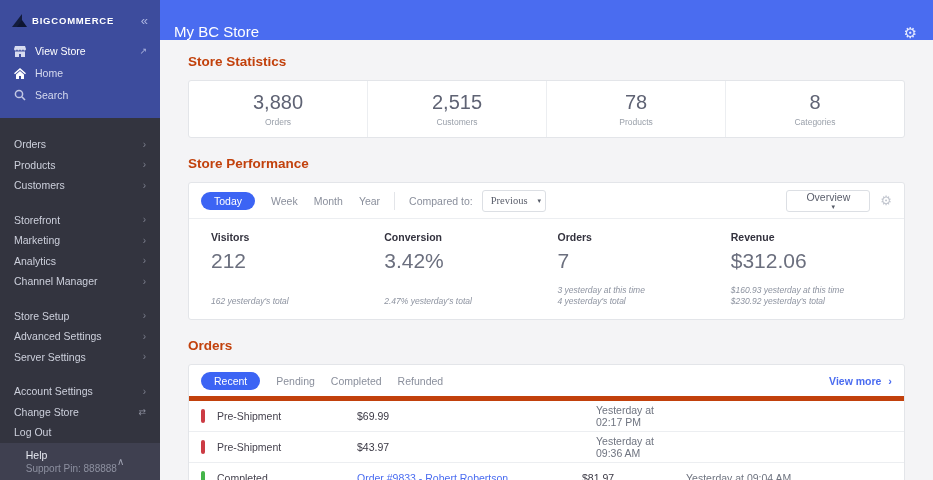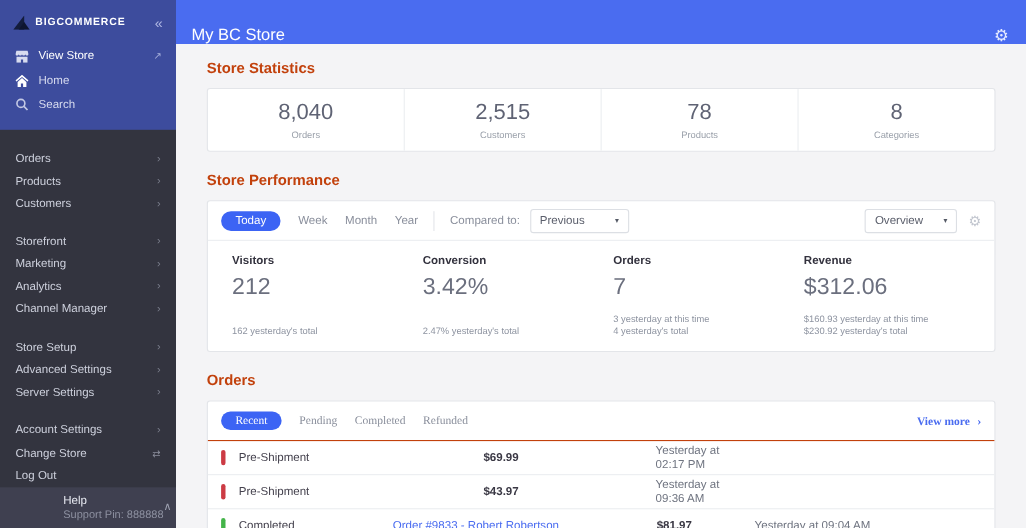--- a/index.html
+++ b/index.html
@@ -17,21 +17,21 @@
   .sb-top-item { display:flex; align-items:center; gap:9px; height:22px; padding:0 13px; font-size:10.5px; color:#d7dbef; cursor:pointer; }
   .sb-top-item .ico { width:13px; display:flex; justify-content:center; }
   .sb-top-item.active { color:#ffffff; }
   .sb-top-item .trail { margin-left:auto; font-size:9px; color:#aab2dd; }
   .sb-nav { flex:1; padding-top:6px; }
   .nav-item { display:flex; align-items:center; justify-content:space-between; height:20.5px; padding:0 14px; font-size:10.5px; color:#cdd0dc; cursor:pointer; }
   .nav-item .chev { color:#7b7e8c; font-size:10px; }
   .nav-item .swap { color:#8b8e9c; font-size:9px; }
   .nav-group { margin-top:14px; }
   .nav-group:first-child { margin-top:10px; }
-  .help-bar { background:#3f4050; padding:6px 4px 7px 14px; display:flex; align-items:center; justify-content:flex-end; cursor:pointer; }
+  .help-bar { background:#3f4050; padding:6px 24px 7px 14px; display:flex; align-items:center; justify-content:center; cursor:pointer; }
   .help-label { font-size:10.5px; color:#e7e9f1; }
   .help-pin { font-size:10px; color:#8d90a0; margin-top:2px; }
   .help-chev { color:#9fa2b2; font-size:10px; }
 
   
   .main { flex:1; display:flex; flex-direction:column; }
   .topbar { height:40px; background:#4a6cf0; display:flex; align-items:flex-end; justify-content:space-between; padding:0 16px 0 14px; }
   .topbar-title { color:#ffffff; font-size:15px; font-weight:400; }
   .topbar-gear { color:#e5eaff; font-size:15px; cursor:pointer; line-height:1; }
   .content { flex:1; padding:14px 28px 0 28px; overflow:hidden; }
@@ -47,41 +47,41 @@
 
   
   .perf-card { margin-bottom:18px; }
   .perf-head { height:36px; display:flex; align-items:center; padding:0 12px; border-bottom:1px solid #eceef1; }
   .pill { background:#3c64f4; color:#fff; font-size:10.5px; padding:3px 13px; border-radius:11px; cursor:pointer; }
   .tab { font-size:10.5px; color:#8a8f9c; margin-left:16px; cursor:pointer; }
   .vdiv { width:1px; height:18px; background:#e3e5e9; margin:0 14px; }
   .cmp-label { font-size:10.5px; color:#8a8f9c; margin-right:9px; }
   .dd { display:flex; align-items:center; justify-content:space-between; border:1px solid #dcdfe4; border-radius:3px; background:#fff; height:22px; padding:0 8px; font-size:10.5px; color:#5a5e6b; cursor:pointer; }
   .dd .caret { font-size:7px; color:#555a66; margin-left:10px; }
-  .dd-compare { width:90px; }
-  .dd-view { width:84px; margin-left:auto; }
+  .dd-compare { width:64px;font-family:Liberation Serif, serif; }
+  .dd-view { width:84px; margin-left:auto;flex-direction:column; }
   .perf-gear { color:#c2c6cf; font-size:13px; margin-left:10px; cursor:pointer; }
   .metrics { display:flex; padding:12px 0 12px 22px;align-items:center; }
   .metric { flex:1; }
   .metric-label { font-size:10.5px; font-weight:700; color:#33323e; }
   .metric-value { font-size:21px; color:#6b6f7e; margin-top:6px; }
-  .metric-subs { margin-top:12px; }
+  .metric-subs { margin-top:12px;font-style:italic; }
   .metric-sub { font-size:8.5px; color:#8d93a0; min-height:11px; line-height:11px; }
 
   
-  .orders-head { height:36px; display:flex; align-items:center; padding:0 12px; border-bottom:1px solid #c2410c;font-family:Liberation Serif, serif; }
+  .orders-head { height:36px; display:flex; align-items:center; padding:0 12px; border-bottom:5px solid #c2410c; }
   .view-more { margin-left:auto; font-size:10.5px; color:#4a6cf0; font-weight:700; cursor:pointer; }
   .view-more .arr { font-size:11px; margin-left:4px; }
   .o-row { display:grid; grid-template-columns:16px 140px 1fr 90px 220px; align-items:center; height:31px; padding:0 12px; border-bottom:1px solid #eceef1; }
   .o-badge { width:4px; height:14px; border-radius:2px; }
   .badge-red { background:#cc3b44; }
   .badge-green { background:#44b449; }
   .o-status { font-size:10.5px; color:#45424e; }
   .o-link { font-size:10.5px; color:#4a6cf0; cursor:pointer; }
-  .o-price { font-size:10.5px; font-weight:700; color:#3a3844; text-align:center; padding-right:28px; }
+  .o-price { font-size:10.5px; font-weight:400; color:#3a3844; text-align:left; padding-right:28px; }
   .o-time { font-size:10.5px; color:#6f7480; padding-left:14px; }
 </style>
 </head>
 <body>
 
 <div class="app">
 
   <div class="sidebar">
     <div class="sb-indigo">
       <div class="logo-row">
@@ -201,21 +201,21 @@
     <div class="topbar">
       <span class="topbar-title">My BC Store</span>
       <span class="topbar-gear">⚙</span>
     </div>
 
     <div class="content">
 
       <div class="section-title">Store Statistics</div>
       <div class="card stats-card">
         <div class="stat-cell">
-          <div class="stat-value">8,040</div>
+          <div class="stat-value">3,880</div>
           <div class="stat-label">Orders</div>
         </div>
         <div class="stat-cell">
           <div class="stat-value">2,515</div>
           <div class="stat-label">Customers</div>
         </div>
         <div class="stat-cell">
           <div class="stat-value">78</div>
           <div class="stat-label">Products</div>
         </div>

